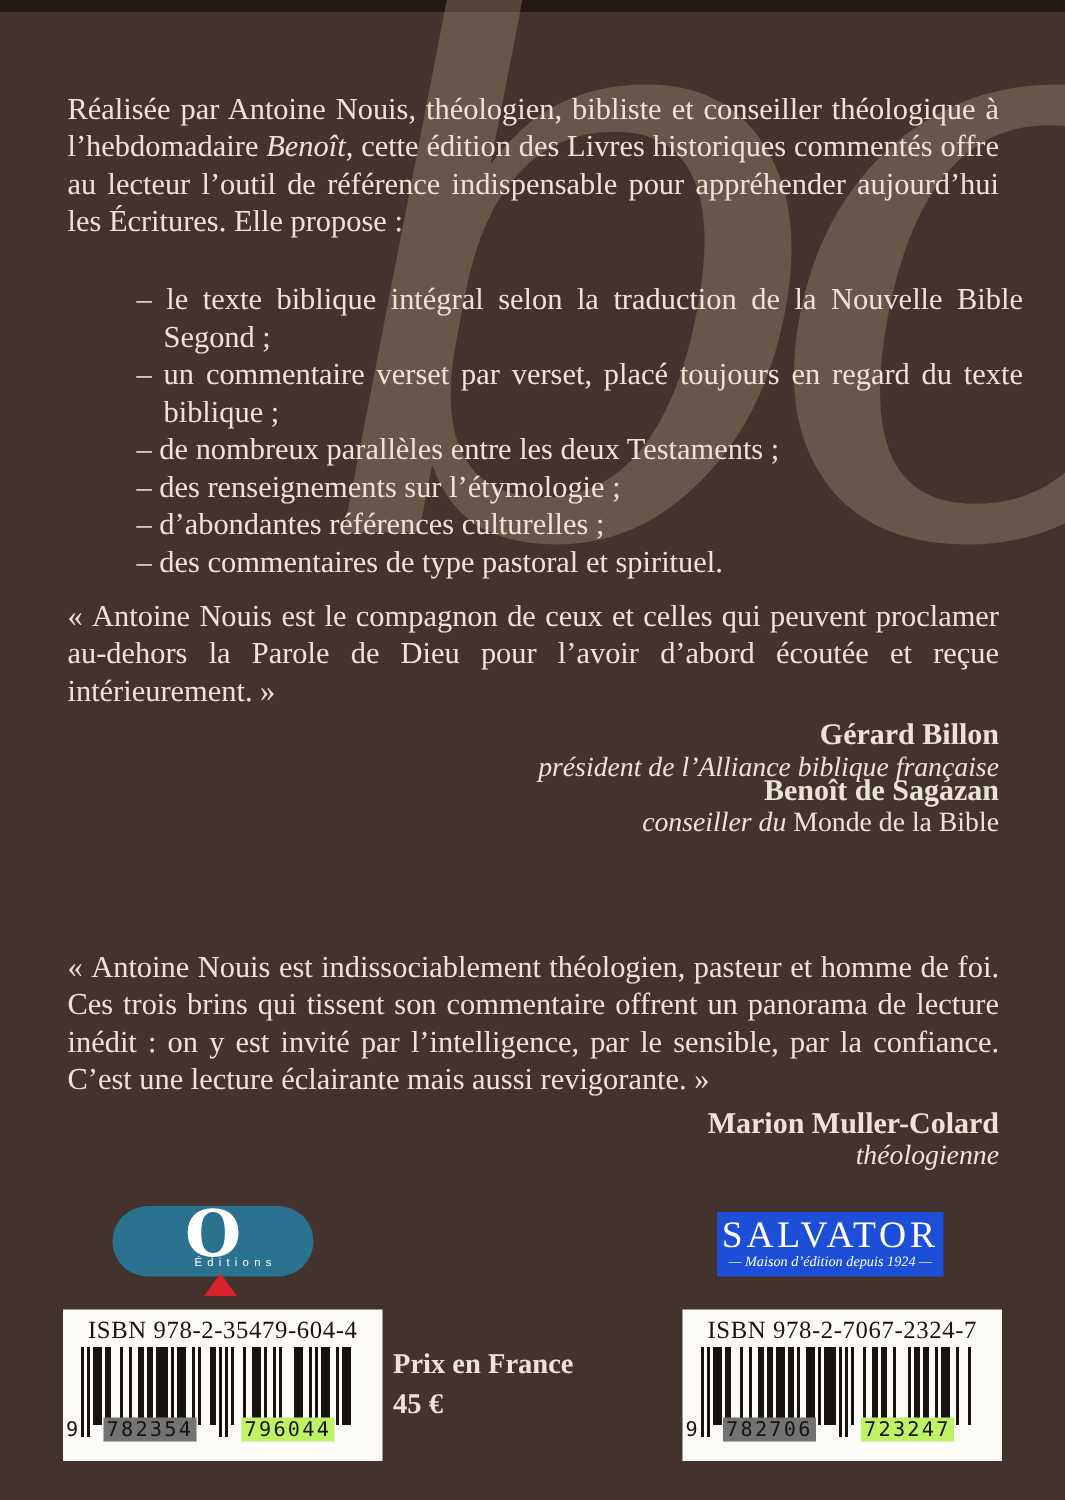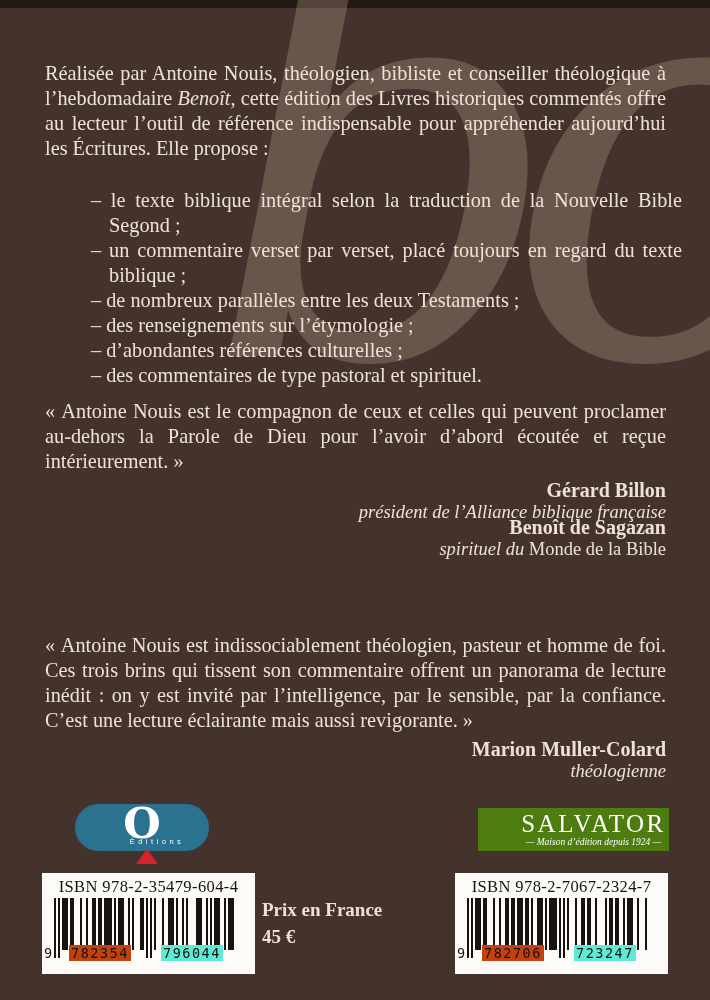--- a/index.html
+++ b/index.html
@@ -44,22 +44,22 @@
     text-align:center;padding-left:30px;margin-top:-4px;
   }
   .oliv-triangle{
     position:absolute;left:61px;bottom:-13px;width:0;height:0;
     border-left:11px solid transparent;border-right:11px solid transparent;
     border-bottom:15px solid #d8232a;
   }
   
   .salvator{
     position:absolute;left:478px;top:808px;width:151px;height:43px;
-    background:#4d7c0f;color:#ffffff;display:flex;flex-direction:column;
-    align-items:center;justify-content:center;padding-left:40px;
+    background:#1d4ed8;color:#ffffff;display:flex;flex-direction:column;
+    align-items:center;justify-content:center;
   }
   .salv-name{font-size:25px;letter-spacing:2.5px;line-height:25px;}
   .salv-tag{font-size:9.5px;font-style:italic;line-height:12px;}
   
   .price{
     position:absolute;left:262px;top:896px;width:188px;text-align:left;
     font-weight:bold;font-size:19px;line-height:27px;
   }
   
   .barcode-box{
@@ -69,22 +69,22 @@
   .bc-left{left:42px;}
   .bc-right{left:455px;}
   .isbn{font-size:16.5px;letter-spacing:.4px;margin-top:4px;line-height:20px;}
   .bars{line-height:0;margin-top:1px;}
   .bc-digits{
     position:relative;width:213px;height:16px;margin-top:-13px;
     font-family:"DejaVu Sans Mono", monospace;font-size:13.5px;letter-spacing:1.5px;
     text-align:left;
   }
   .bc-first{position:absolute;left:2px;top:0;}
-  .bc-g1{position:absolute;left:27px;top:0;background:#c2410c;padding:0 2px;}
-  .bc-g2{position:absolute;left:119px;top:0;background:#5eead4;padding:0 2px;}
+  .bc-g1{position:absolute;left:27px;top:0;background:#737373;padding:0 2px;}
+  .bc-g2{position:absolute;left:119px;top:0;background:#bef264;padding:0 2px;}
 </style>
 </head>
 <body>
 
 <div class="cover">
   <div class="top-edge"></div>
 
   <div class="watermark">bc</div>
 
   <p class="textblock intro"><span>Réalisée par </span><span class="author">Antoine Nouis</span><span>, théologien, bibliste et conseiller théologique à l’hebdomadaire </span><span class="mag">Benoît</span><span>, cette édition des Livres historiques commentés offre au lecteur l’outil de référence indis­pensable pour appréhender aujourd’hui les Écritures. Elle pro­pose&nbsp;:</span></p>
@@ -99,21 +99,21 @@
   </ul>
 
   <div class="textblock q1">
     <span>«&nbsp;Antoine Nouis est le compagnon de ceux et celles qui peuvent proclamer au-dehors la Parole de Dieu pour l’avoir d’abord écoutée et reçue intérieurement.&nbsp;»</span>
     <span class="quote-author">Gérard Billon</span>
     <span class="quote-role"><span>président de l’Alliance biblique française</span><span class="roman"></span></span>
   </div>
 
   <div class="textblock q2">
     <span class="quote-author">Benoît de Sagazan</span>
-    <span class="quote-role"><span>spirituel du </span><span class="roman">Monde de la Bible</span></span>
+    <span class="quote-role"><span>conseiller du </span><span class="roman">Monde de la Bible</span></span>
   </div>
 
   <div class="textblock q3">
     <span>«&nbsp;Antoine Nouis est indissociablement théologien, pasteur et homme de foi. Ces trois brins qui tissent son commentaire offrent un panorama de lecture inédit&nbsp;: on y est invité par l’intelligence, par le sensible, par la confiance. C’est une lecture éclairante mais aussi revigorante.&nbsp;»</span>
     <span class="quote-author">Marion Muller-Colard</span>
     <span class="quote-role"><span>théologienne</span><span class="roman"></span></span>
   </div>
 
   <div class="olivetan">
     <div class="oliv-row">

